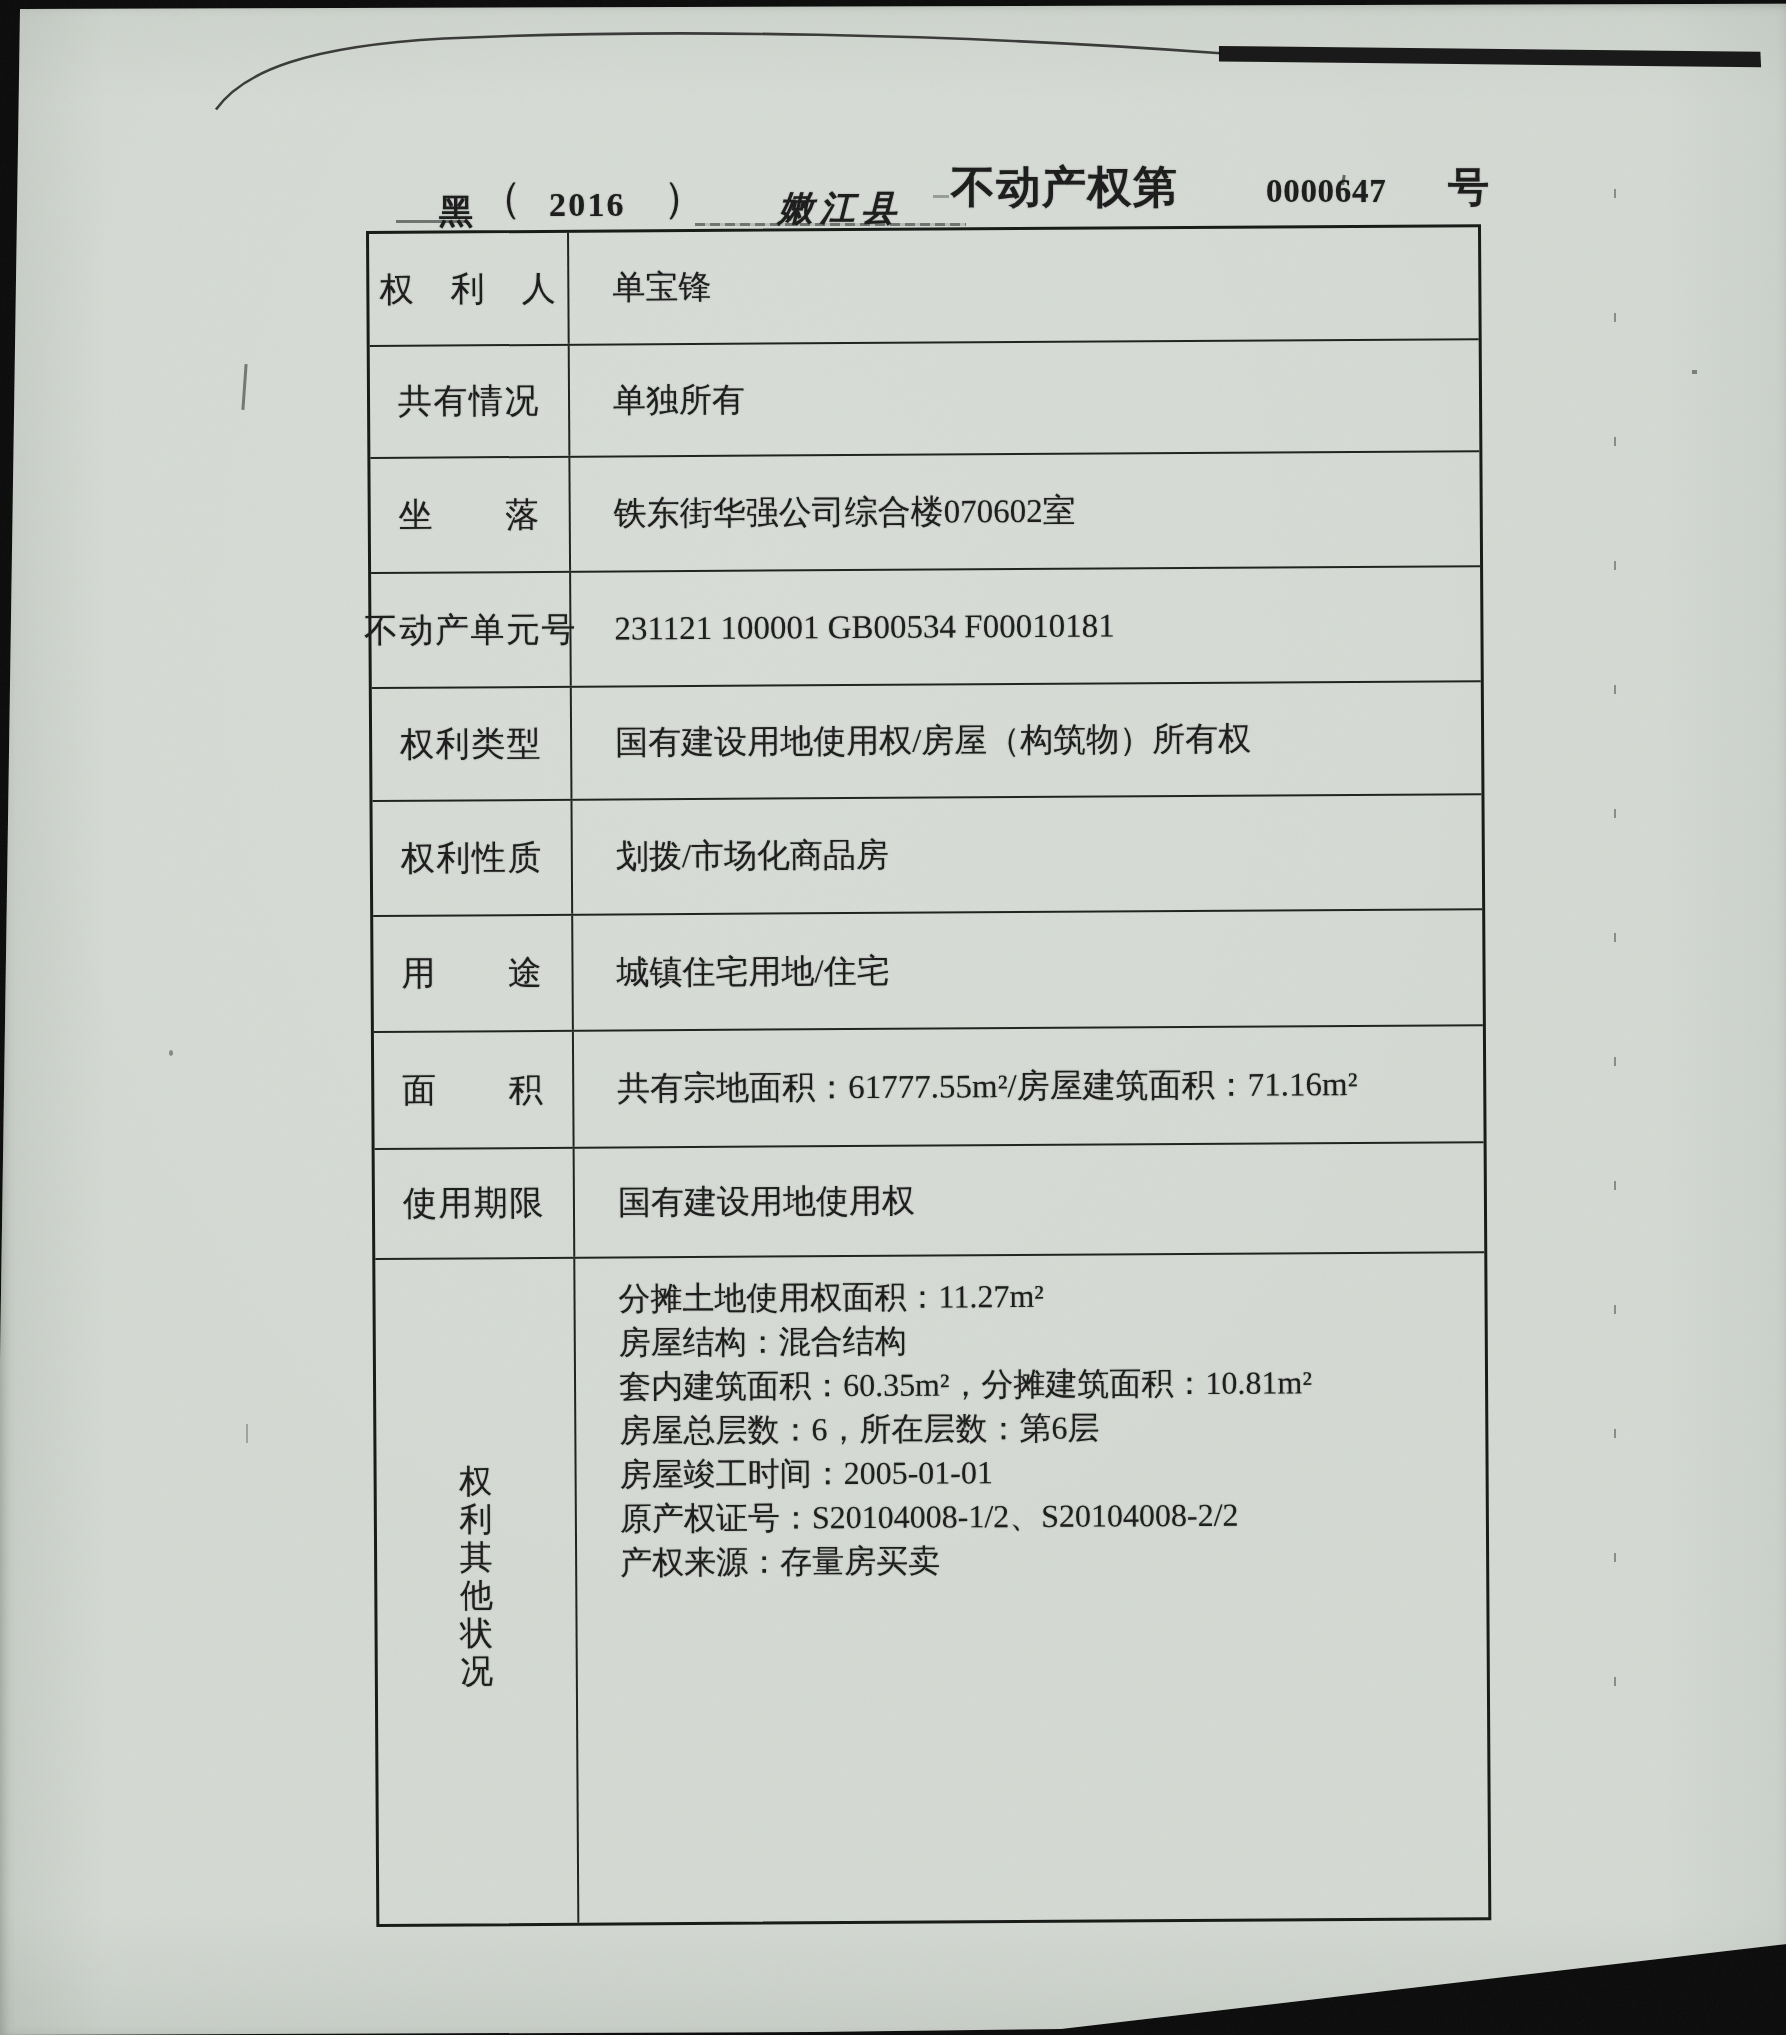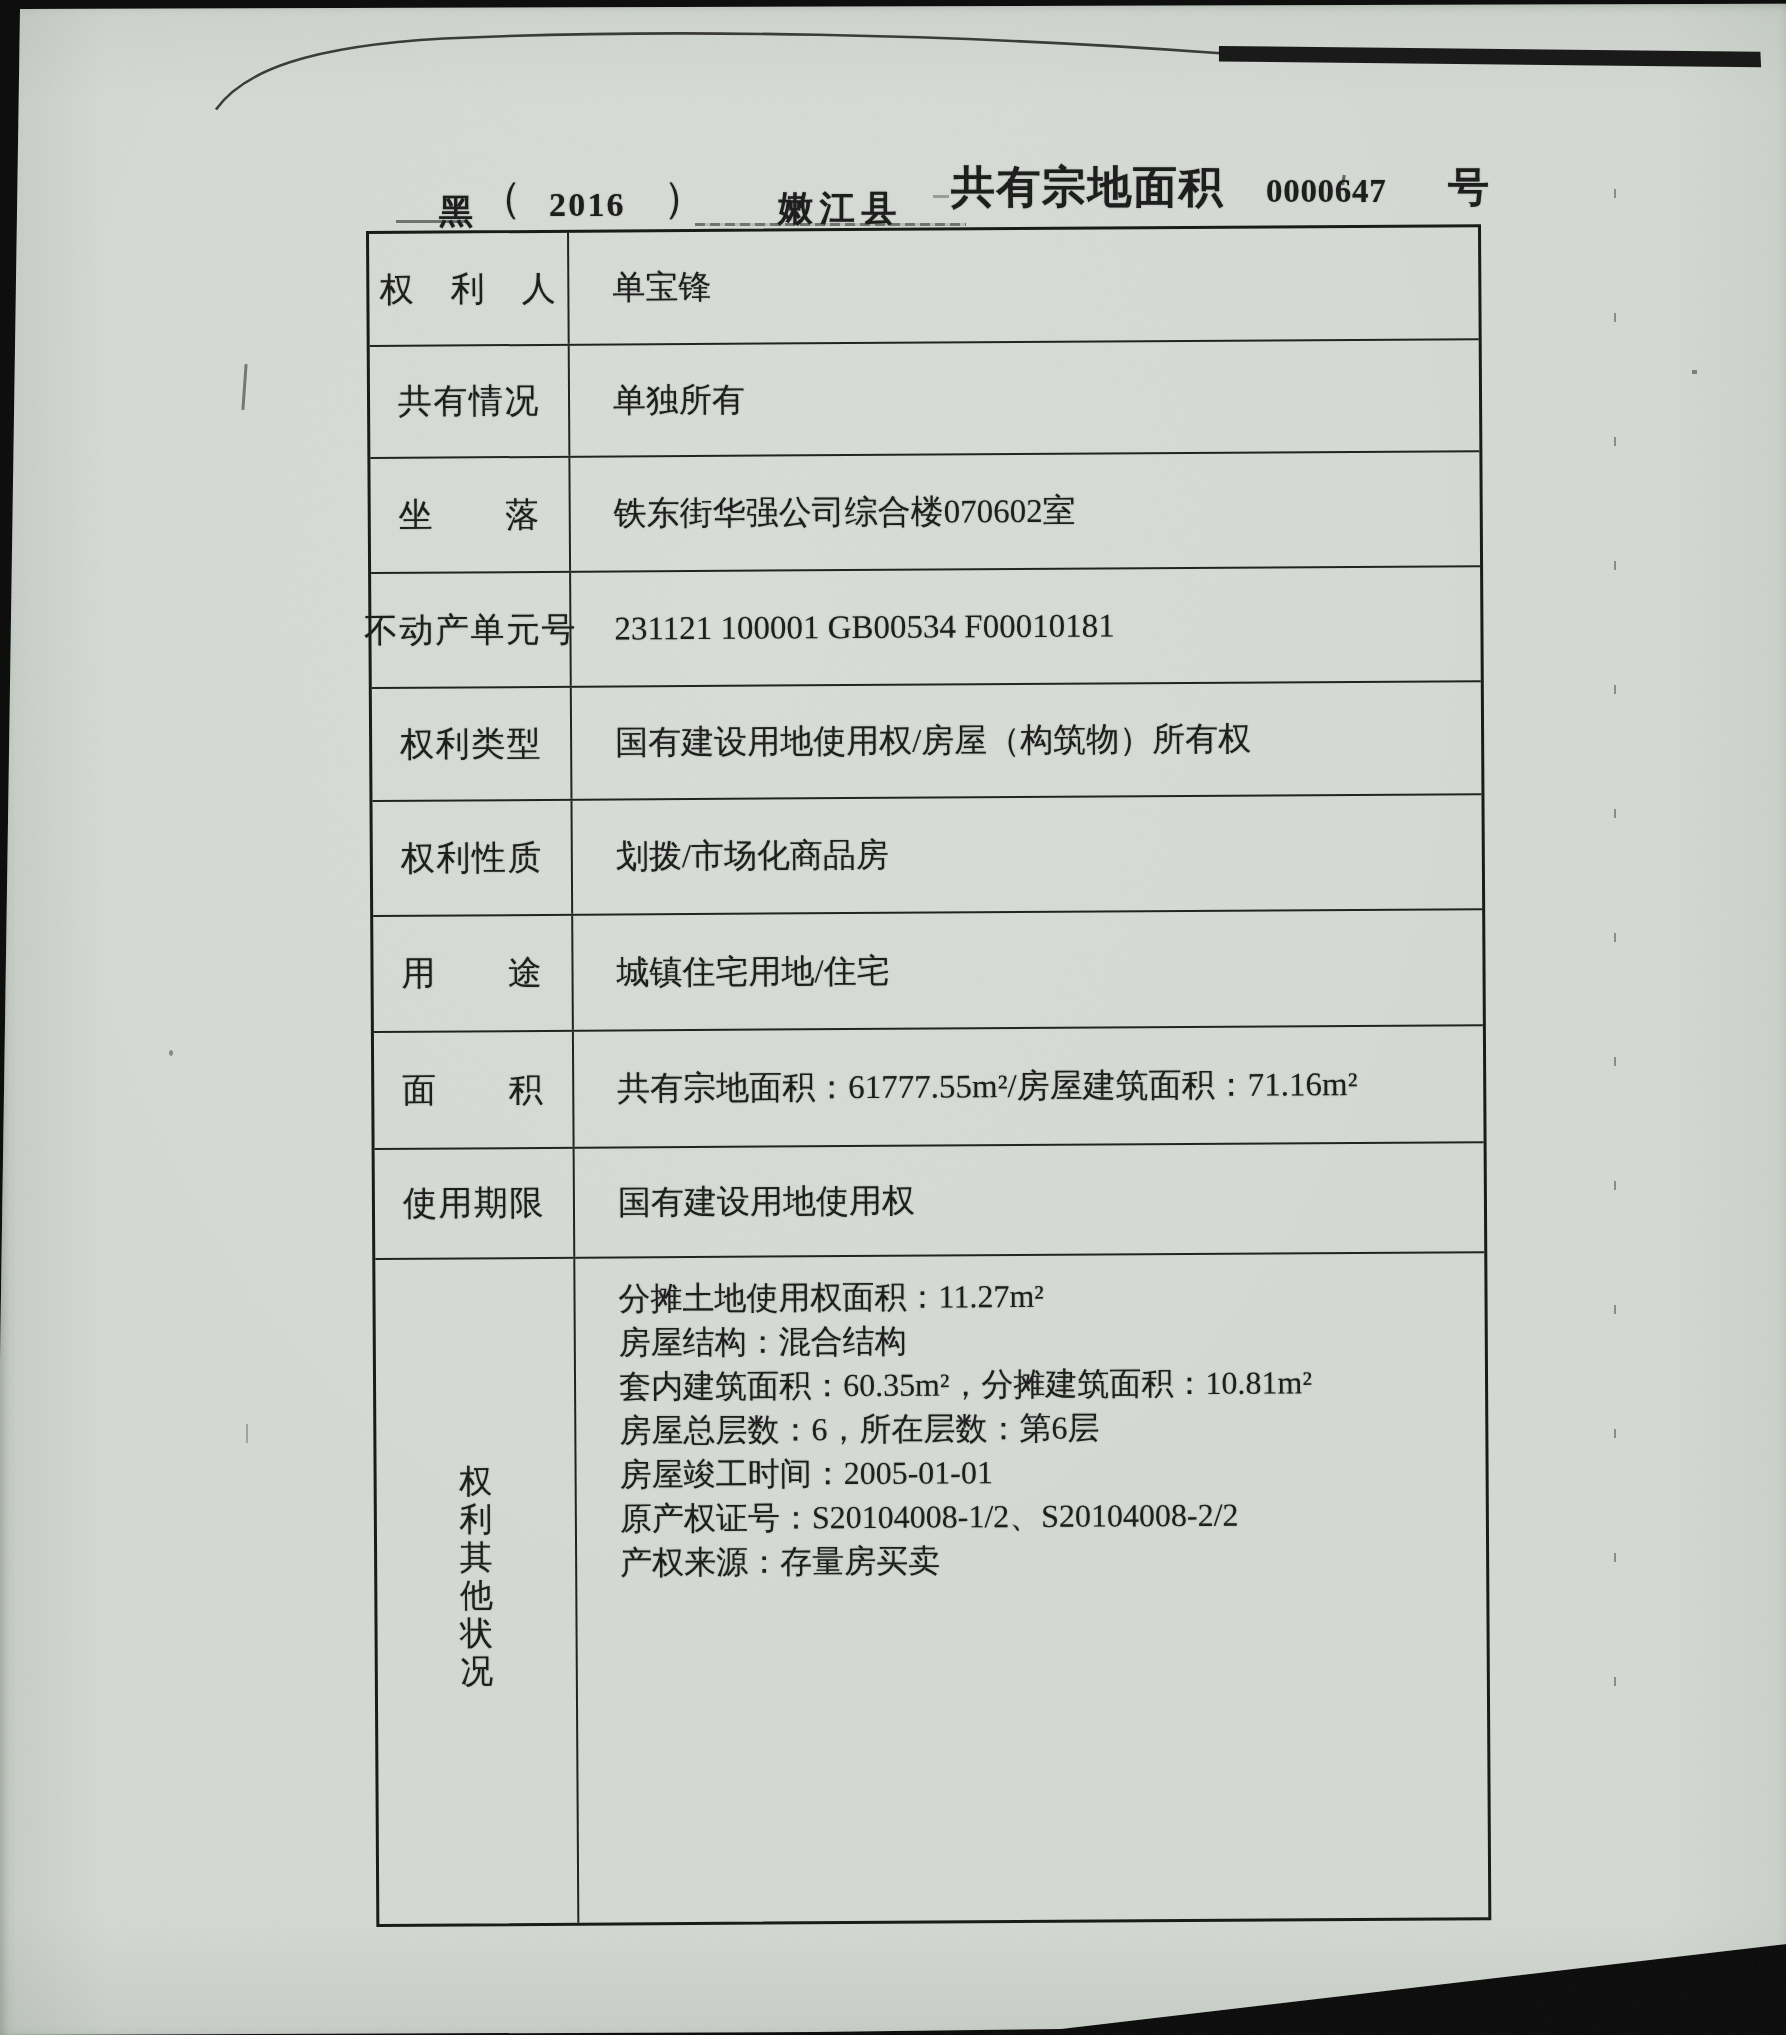--- a/index.html
+++ b/index.html
@@ -41,21 +41,21 @@
   .speck.s5 { left:1692px; top:370px; width:5.2px; height:3.7px;  opacity:.5; }
   .speck.s6 { left:933px; top:195px; width:16.3px; height:3px; opacity:.35; }
 
   
   .header { position:absolute; left:0; top:0; width:100%; height:244px; }
   .header span { position:absolute; white-space:nowrap; font-weight:bold; }
   .h-prefix   { left:439px;  top:189px; font-size:34px; }
   .h-paren-o  { left:479px;  top:169px; font-size:43px; font-weight:normal !important; }
   .h-year     { left:549px;  top:186px; font-size:34px; letter-spacing:2.2px; }
   .h-paren-c  { left:663px;  top:169px; font-size:43px; font-weight:normal !important; }
-  .h-county   { left:778px; top:185px; font-size:35px; letter-spacing:6.7px; }
+  .h-county   { left:778px; top:185px; font-size:35px; letter-spacing:6.7px;font-style:italic; }
   .h-title    { left:951px; top:158px; font-size:44px; letter-spacing:1.5px; }
   .h-number   { left:1266px; top:173px; font-size:33px; letter-spacing:0.7px; }
   .h-suffix   { left:1448px; top:160px; font-size:41px; }
   .underline  { position:absolute; height:3px; background:rgba(30,32,30,0.55); filter:blur(0.4px); }
   .u1 { left:396px; top:220px; width:70px; }
   .u2 { left:695px; top:223px; width:271px;
         background: repeating-linear-gradient(90deg,
           rgba(30,32,30,0.55) 0 10.4px, rgba(30,32,30,0.15) 10.4px 15px); }
 
   
@@ -114,21 +114,21 @@
 <div class="speck s4"></div>
 <div class="speck s5"></div>
 <div class="speck s6"></div>
 
 <div class="header">
   <span class="h-prefix tx">黑</span>
   <span class="h-paren-o tx">（</span>
   <span class="h-year tx">2016</span>
   <span class="h-paren-c tx">）</span>
   <span class="h-county tx">嫩江县</span>
-  <span class="h-title tx">共有宗地面积</span>
+  <span class="h-title tx">不动产权第</span>
   <span class="h-number tx">0000647</span>
   <span class="h-suffix tx">号</span>
   <div class="underline u1"></div>
   <div class="underline u2"></div>
 </div>
 
 <div class="cert-table">
 
   <div class="row" style="height:111px">
     <div class="cell-label tx">权　利　人</div>

